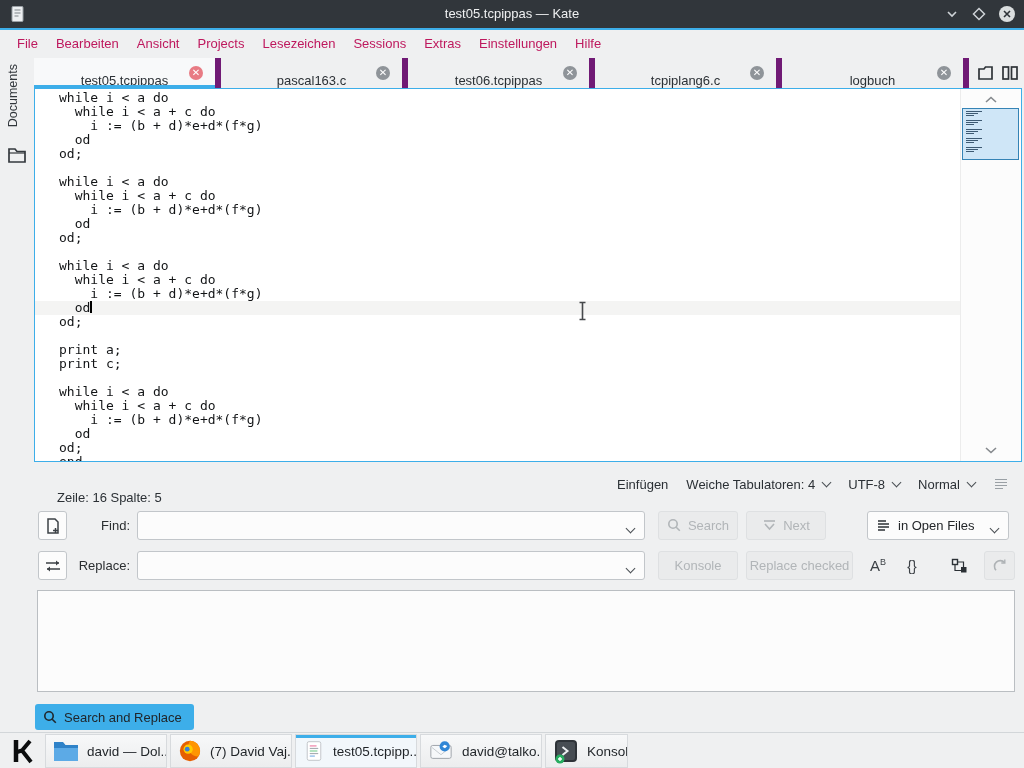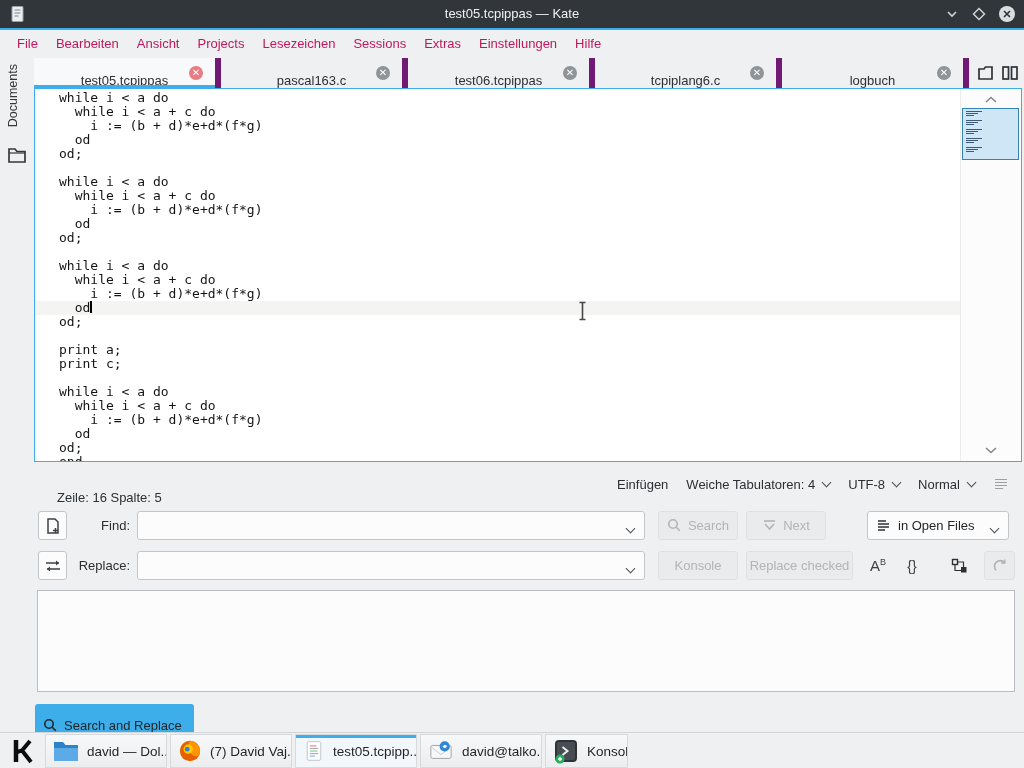--- a/index.html
+++ b/index.html
@@ -83,21 +83,21 @@
   .btn.disabled{background:#eaebec;border:1px solid #dee0e2;color:#b1b5b8;}
   .flatbtn{position:absolute;height:29px;display:flex;align-items:center;justify-content:center;
            color:#3c4146;font-size:14px;}
   .scope-combo{position:absolute;left:867px;top:511px;width:142px;height:29px;background:#fcfcfc;
                border:1px solid #c2c6ca;border-radius:3px;box-sizing:border-box;display:flex;
                align-items:center;gap:7px;padding-left:8px;font-size:13px;color:#232629;}
   .scope-combo .chev{position:absolute;right:10px;top:13px;}
   .results{position:absolute;left:37px;top:590px;width:978px;height:102px;background:#fcfcfc;
            border:1px solid #babec2;box-sizing:border-box;}
 
-  .bottom-toggle{position:absolute;left:35px;top:704px;height:26px;padding:8px 12px 0 8px;
+  .bottom-toggle{position:absolute;left:35px;top:704px;height:26px;padding:0 12px 0 8px;
                  background:#3daee9;border-radius:3px;display:flex;align-items:center;gap:6px;
                  font-size:13px;color:#20262b;}
 
   
   .taskbar{position:absolute;left:0;top:732px;width:1024px;height:36px;background:#eff0f1;
            border-top:1px solid #d2d6d9;box-sizing:border-box;}
   .launcher{position:absolute;left:5px;top:3px;width:34px;height:30px;display:flex;align-items:center;justify-content:center;}
   .task{position:absolute;top:1px;height:34px;display:flex;align-items:center;gap:8px;padding-left:7px;
         box-sizing:border-box;background:linear-gradient(#f7f8f9,#ecedee);border:1px solid #d7dadd;
         font-size:13.5px;color:#1f2327;white-space:nowrap;overflow:hidden;}

